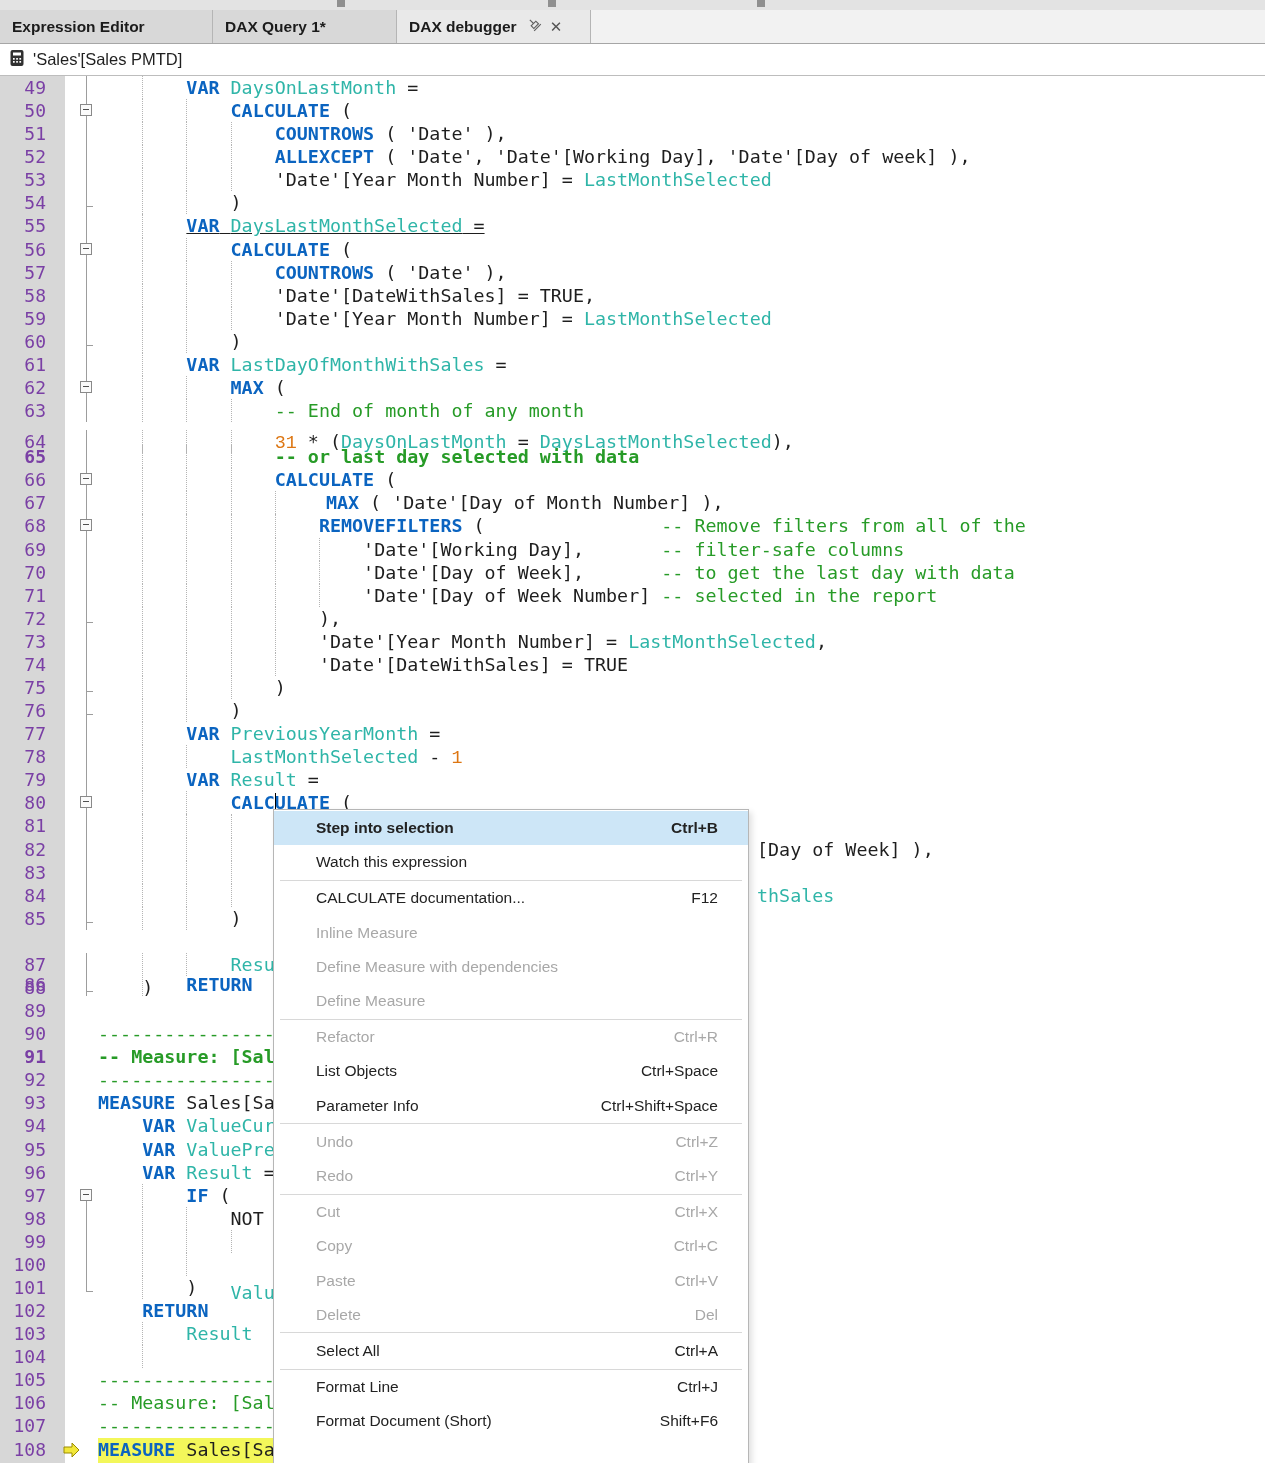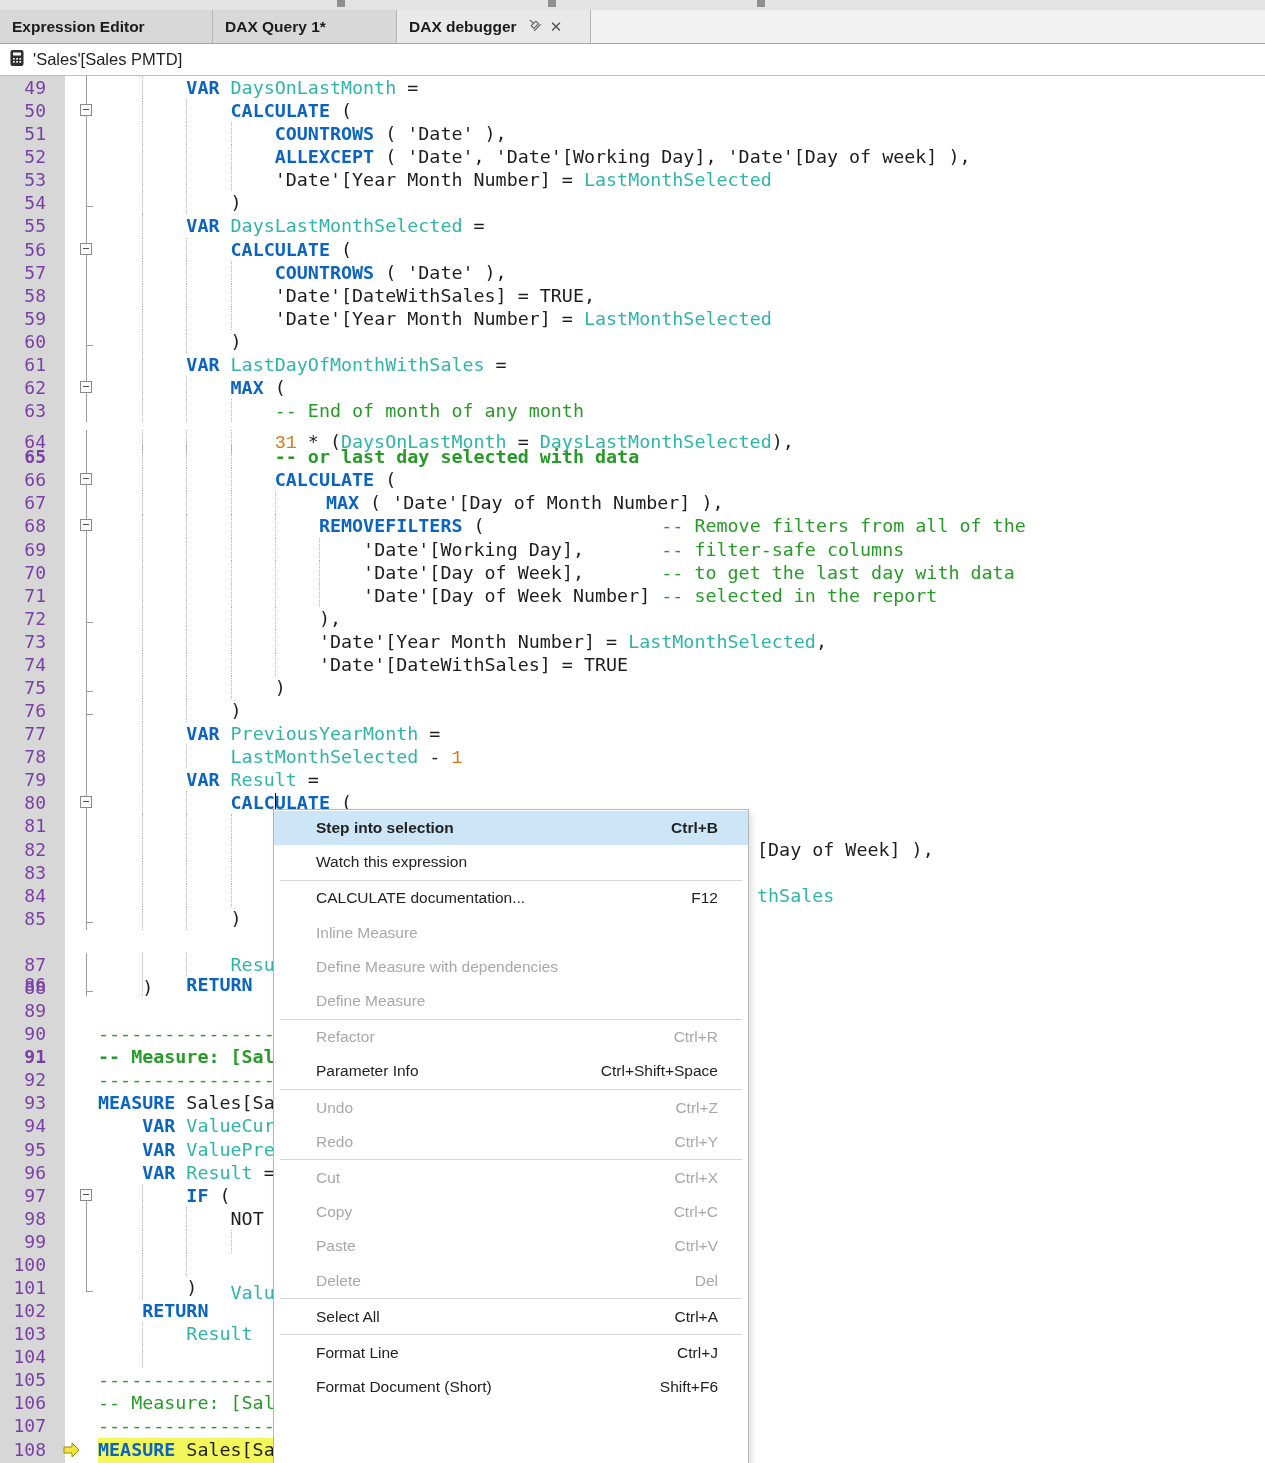--- a/index.html
+++ b/index.html
@@ -147,21 +147,21 @@
           <div class="fv" style="top: 0px; height: 23.077px;"></div>
           <div class="fh"></div>
           <div class="guide" style="left: 142.184px;"></div>
           <div class="guide" style="left: 186.368px;"></div>
           <span class="code" style="left: 230.552px;"><span class="td">)</span></span>
         </div>
         <div class="row" style="top: 138.462px;">
           <div class="ln">55</div>
           <div class="fv" style="top: 0px; height: 23.077px;"></div>
           <div class="guide" style="left: 142.184px;"></div>
-          <span class="code" style="left: 186.368px;"><span class="tk">VAR</span><span class="td"> </span><span class="tv">DaysLastMonthSelected</span><span class="td"> =</span></span>
+          <span class="code" style="left: 186.368px; text-decoration: underline;"><span class="tk">VAR</span><span class="td"> </span><span class="tv">DaysLastMonthSelected</span><span class="td"> =</span></span>
         </div>
         <div class="row" style="top: 161.539px;">
           <div class="ln">56</div>
           <div class="fv" style="top: 0px; height: 23.077px;"></div>
           <div class="fbox"></div>
           <div class="guide" style="left: 142.184px;"></div>
           <div class="guide" style="left: 186.368px;"></div>
           <span class="code" style="left: 230.552px;"><span class="tk">CALCULATE</span><span class="td"> (</span></span>
         </div>
         <div class="row" style="top: 184.616px;">
@@ -557,20 +557,24 @@
       <div class="mi dis">
         <span class="lab">Define Measure</span>
         <span class="sc"></span>
       </div>
       <div class="msep"></div>
       <div class="mi dis">
         <span class="lab">Refactor</span>
         <span class="sc">Ctrl+R</span>
       </div>
       <div class="mi">
+        <span class="lab">List Objects</span>
+        <span class="sc">Ctrl+Space</span>
+      </div>
+      <div class="mi">
         <span class="lab">Parameter Info</span>
         <span class="sc">Ctrl+Shift+Space</span>
       </div>
       <div class="msep"></div>
       <div class="mi dis">
         <span class="lab">Undo</span>
         <span class="sc">Ctrl+Z</span>
       </div>
       <div class="mi dis">
         <span class="lab">Redo</span>

